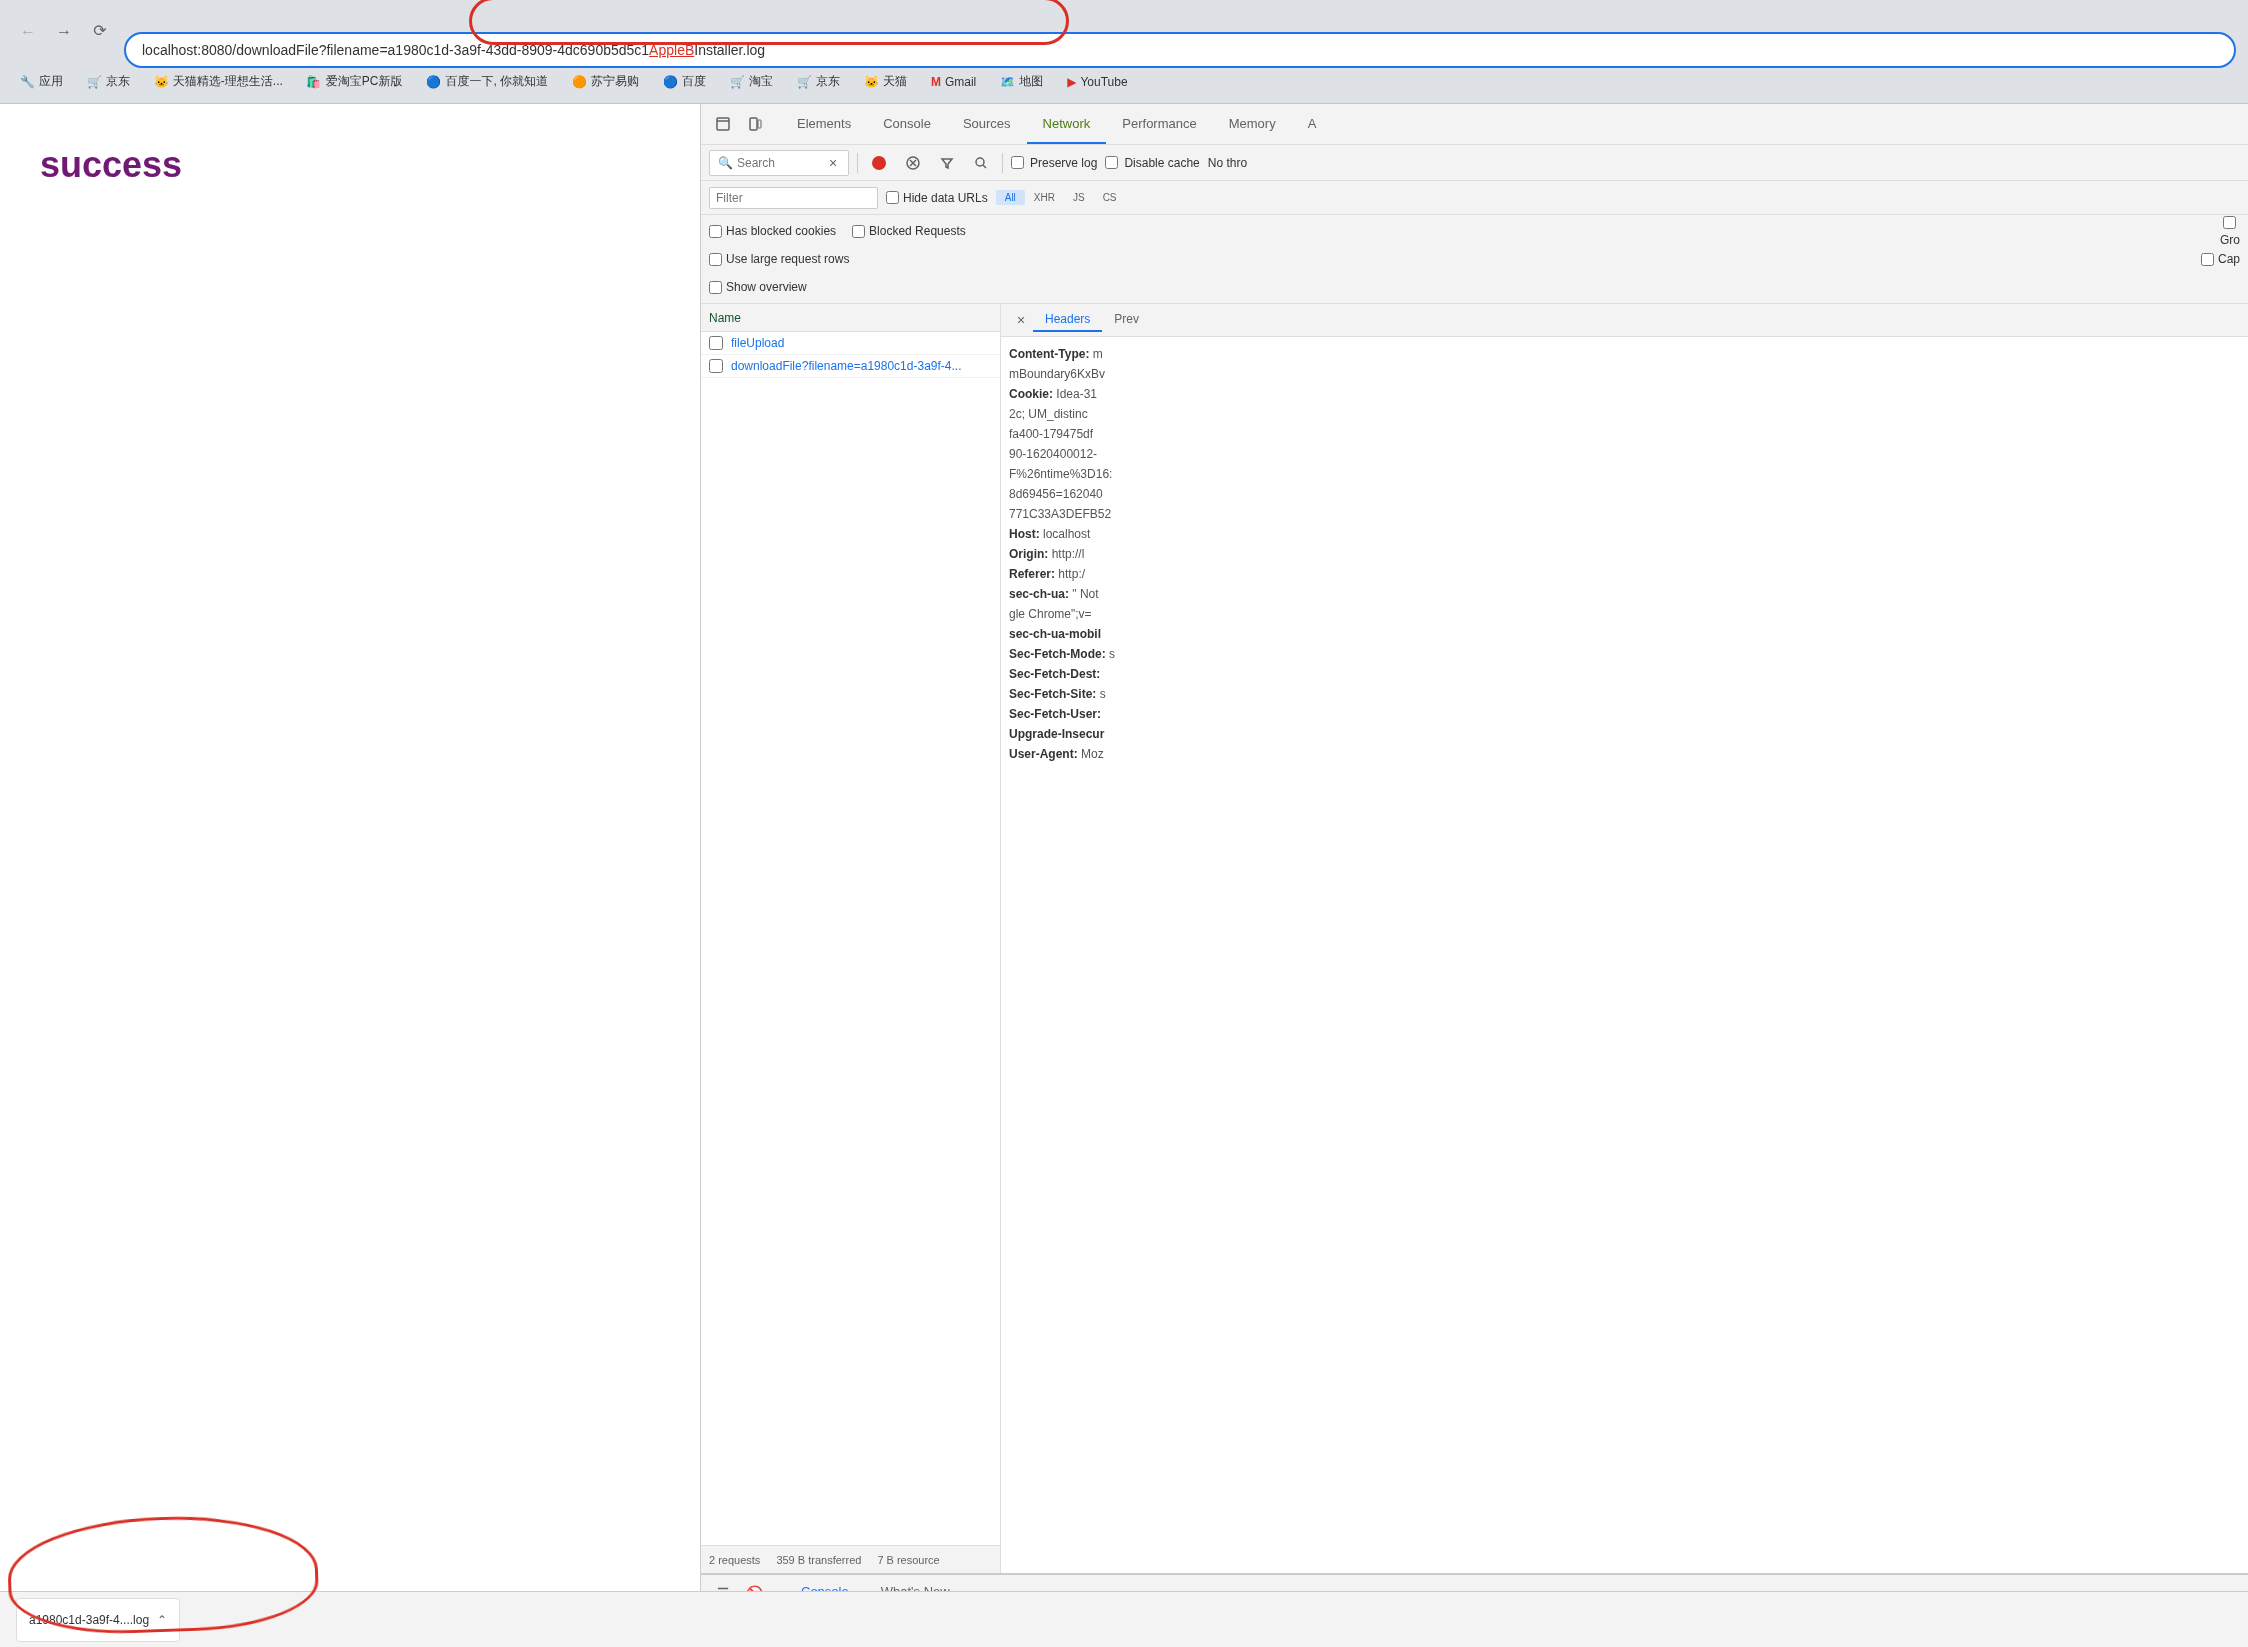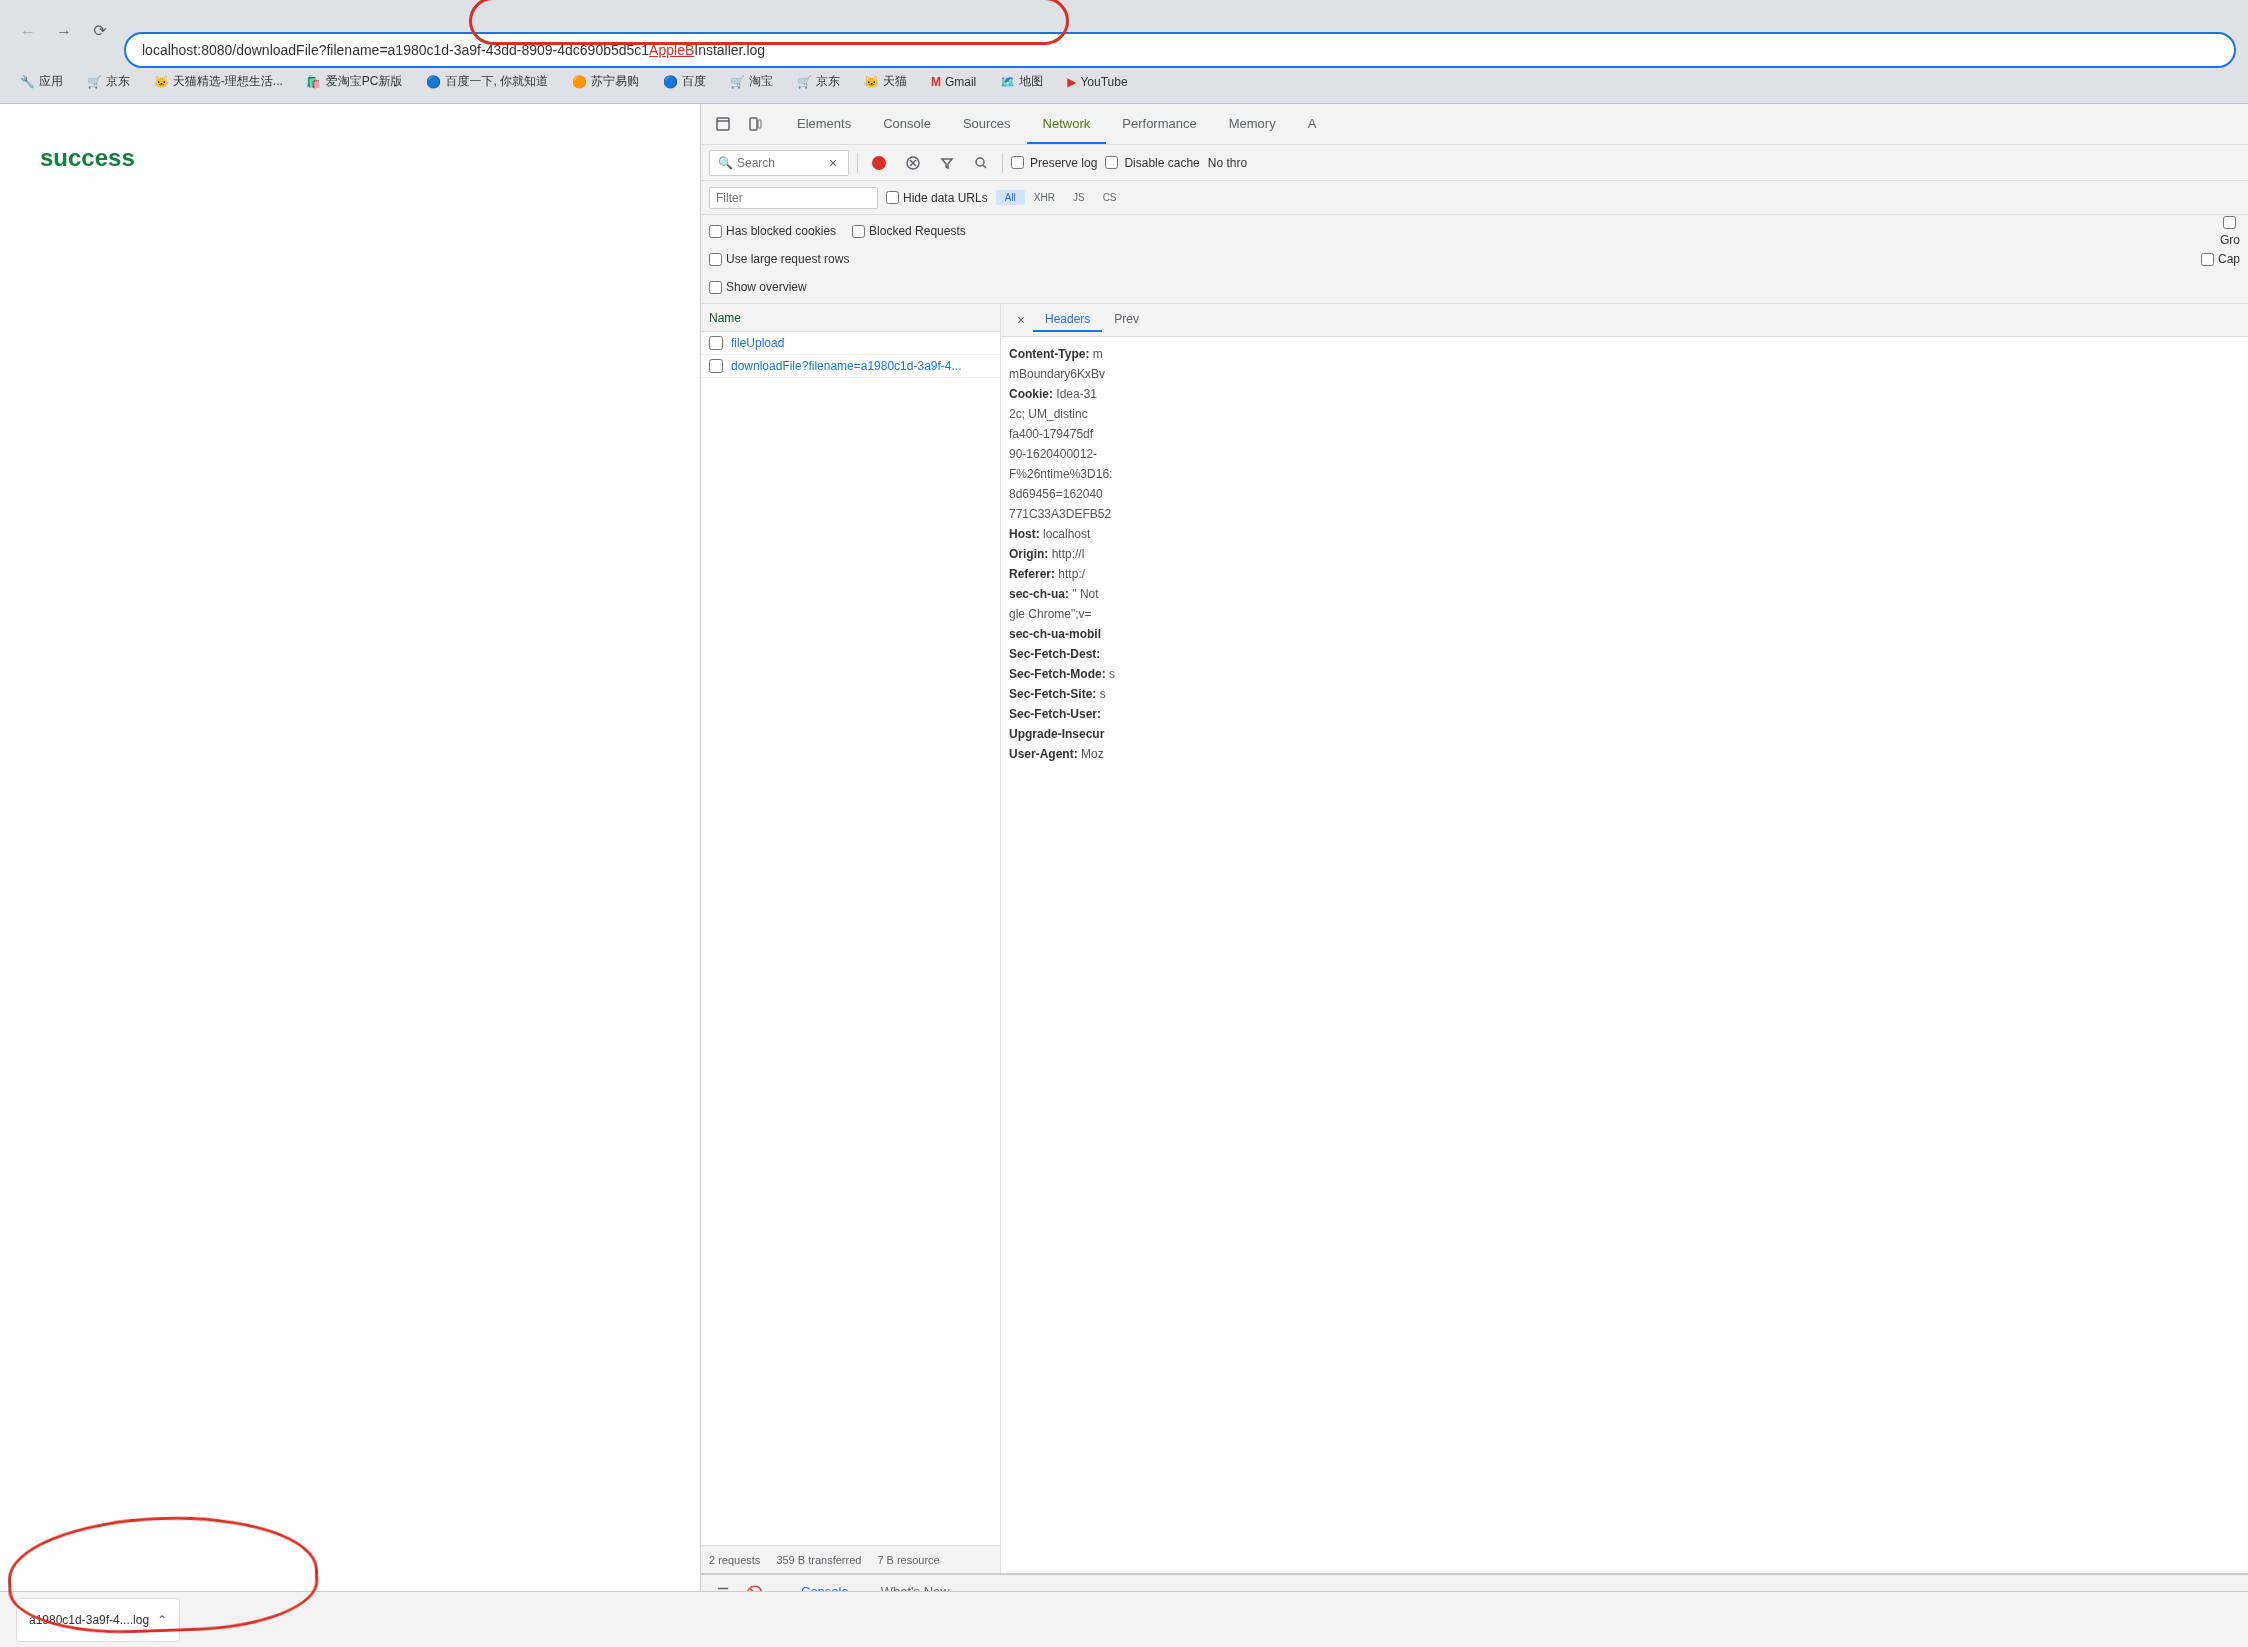--- a/index.html
+++ b/index.html
@@ -16,21 +16,21 @@
     
     
     .bookmarks-bar { display: flex; align-items: center; padding: 4px 12px; gap: 8px; background: #dee1e6; height: 44px; border-bottom: 1px solid #c0c4cb; overflow: hidden; }
     .bookmark-item { display: flex; align-items: center; gap: 4px; padding: 4px 8px; border-radius: 4px; cursor: pointer; white-space: nowrap; font-size: 12px; color: #333; }
 
     
     .browser-content { display: flex; width: 100%; height: calc(1647px - 104px); }
 
     
     .page-content { flex: 0 0 700px; background: white; padding: 40px; display: flex; align-items: flex-start; }
-    .page-success { font-size: 24px; font-weight: bold; color: #15803d; }
+    .page-success { font-size: 36px; font-weight: bold; color: #701a75; }
 
     
     .devtools { flex: 1; background: #f3f3f3; border-left: 1px solid #ccc; display: flex; flex-direction: column; height: 100%; }
 
     
     .devtools-header { background: #f3f3f3; border-bottom: 1px solid #ddd; }
     .devtools-tabs { display: flex; align-items: center; padding: 0 8px; height: 40px; gap: 0; }
     .devtools-tab-icons { display: flex; gap: 4px; margin-right: 12px; }
     .devtools-icon-btn { width: 28px; height: 28px; display: flex; align-items: center; justify-content: center; border: none; background: none; cursor: pointer; color: #5f6368; border-radius: 4px; font-size: 14px; }
     .devtools-tab { padding: 0 16px; height: 40px; display: flex; align-items: center; border: none; background: none; cursor: pointer; color: #5f6368; font-size: 13px; white-space: nowrap; border-bottom: 2px solid transparent; }
@@ -359,22 +359,22 @@
             <div class="header-row"><span class="header-value">90-1620400012-</span></div>
             <div class="header-row"><span class="header-value">F%26ntime%3D16:</span></div>
             <div class="header-row"><span class="header-value">8d69456=162040</span></div>
             <div class="header-row"><span class="header-value">771C33A3DEFB52</span></div>
             <div class="header-row"><span class="header-key">Host: </span><span class="header-value">localhost</span></div>
             <div class="header-row"><span class="header-key">Origin: </span><span class="header-value">http://l</span></div>
             <div class="header-row"><span class="header-key">Referer: </span><span class="header-value">http:/</span></div>
             <div class="header-row"><span class="header-key">sec-ch-ua: </span><span class="header-value">" Not</span></div>
             <div class="header-row"><span class="header-value">gle Chrome";v=</span></div>
             <div class="header-row"><span class="header-key">sec-ch-ua-mobil</span></div>
+            <div class="header-row"><span class="header-key">Sec-Fetch-Mode: </span><span class="header-value">s</span></div>
             <div class="header-row"><span class="header-key">Sec-Fetch-Dest: </span></div>
-            <div class="header-row"><span class="header-key">Sec-Fetch-Mode: </span><span class="header-value">s</span></div>
             <div class="header-row"><span class="header-key">Sec-Fetch-Site: </span><span class="header-value">s</span></div>
             <div class="header-row"><span class="header-key">Sec-Fetch-User: </span></div>
             <div class="header-row"><span class="header-key">Upgrade-Insecur</span></div>
             <div class="header-row"><span class="header-key">User-Agent: </span><span class="header-value">Moz</span></div>
           </div>
         </div>
       </div>
     </div>
 
     <div class="devtools-console">

